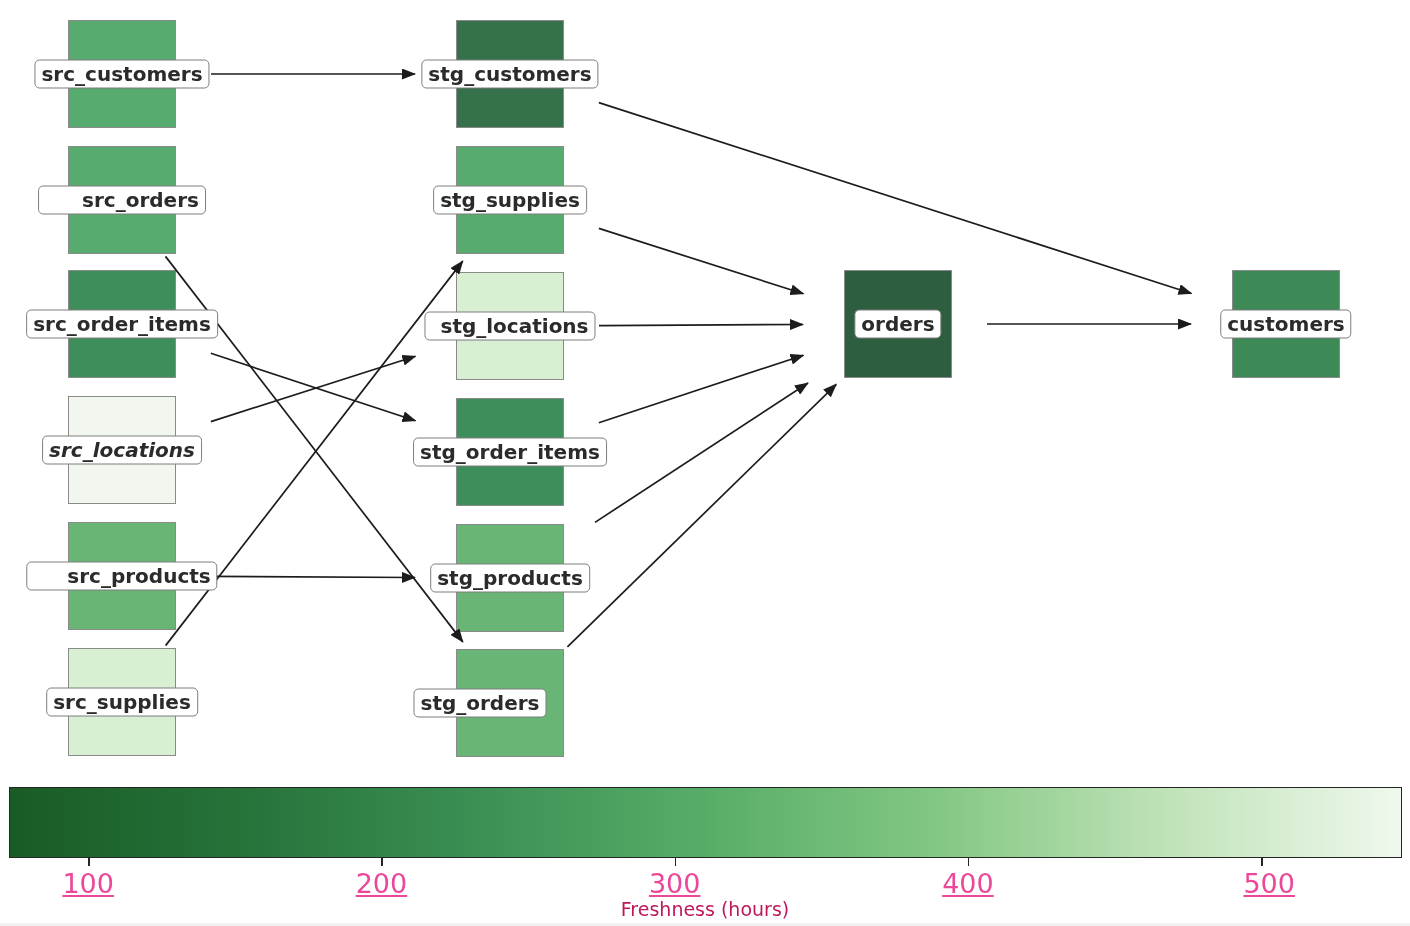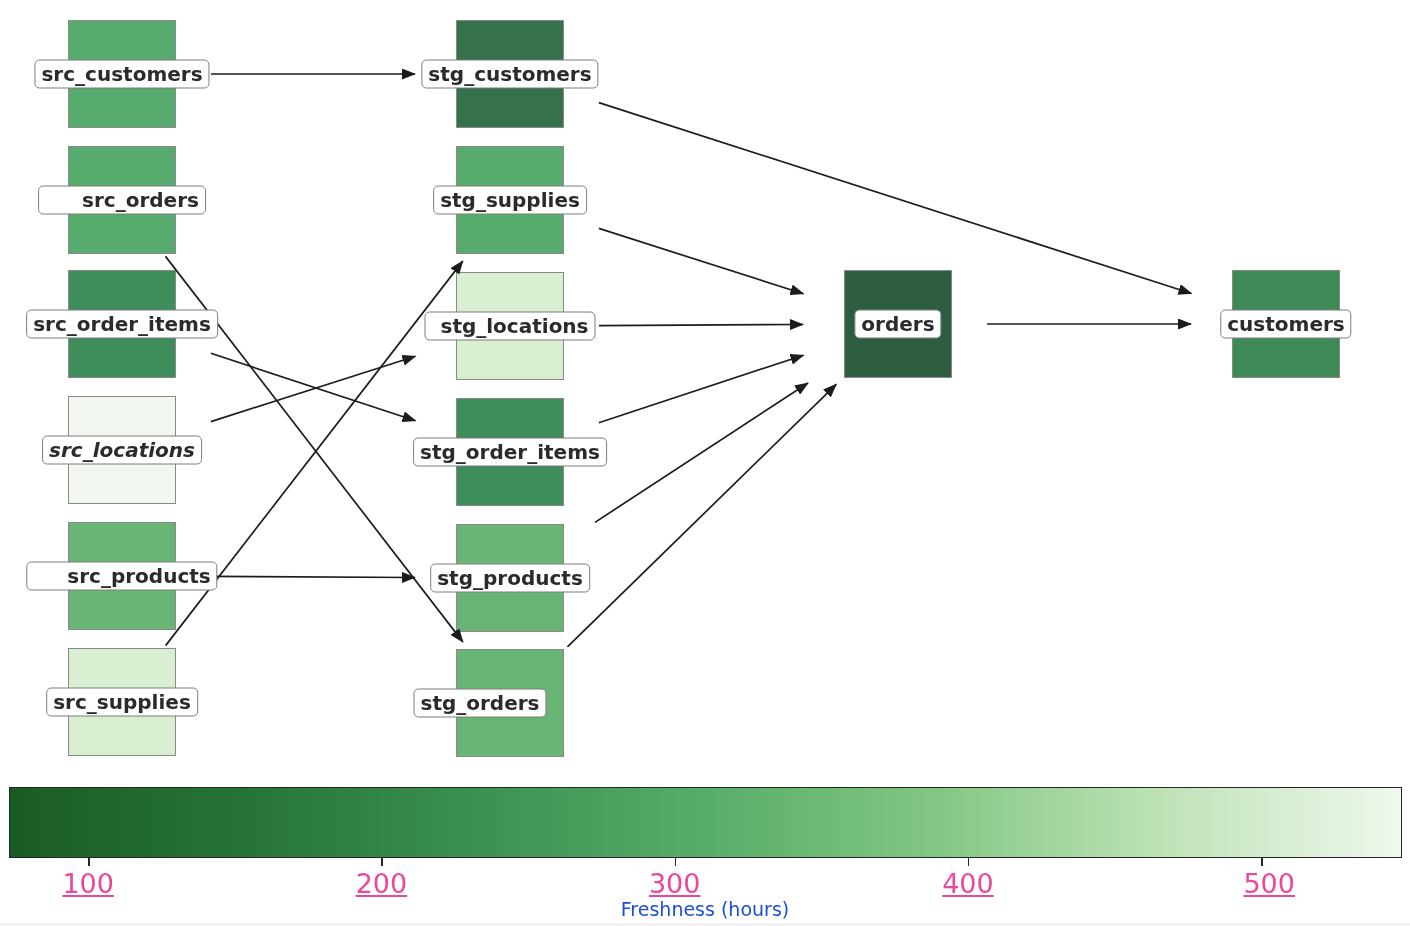--- a/index.html
+++ b/index.html
@@ -54,21 +54,21 @@
     font-size: 27px;
     color: #ec4899;
     text-decoration: underline;
   }
   #cb-axis-label {
     position: absolute;
     top: 898px;
     left: 705px;
     transform: translateX(-50%);
     font-size: 19px;
-    color: #1d4ed8;
+    color: #be185d;
     white-space: nowrap;
   }
   #bottom-strip {
     position: absolute;
     left: 0; bottom: 0;
     width: 100%; height: 3px;
     background: #f2f2f2;
   }
 </style>
 </head>

